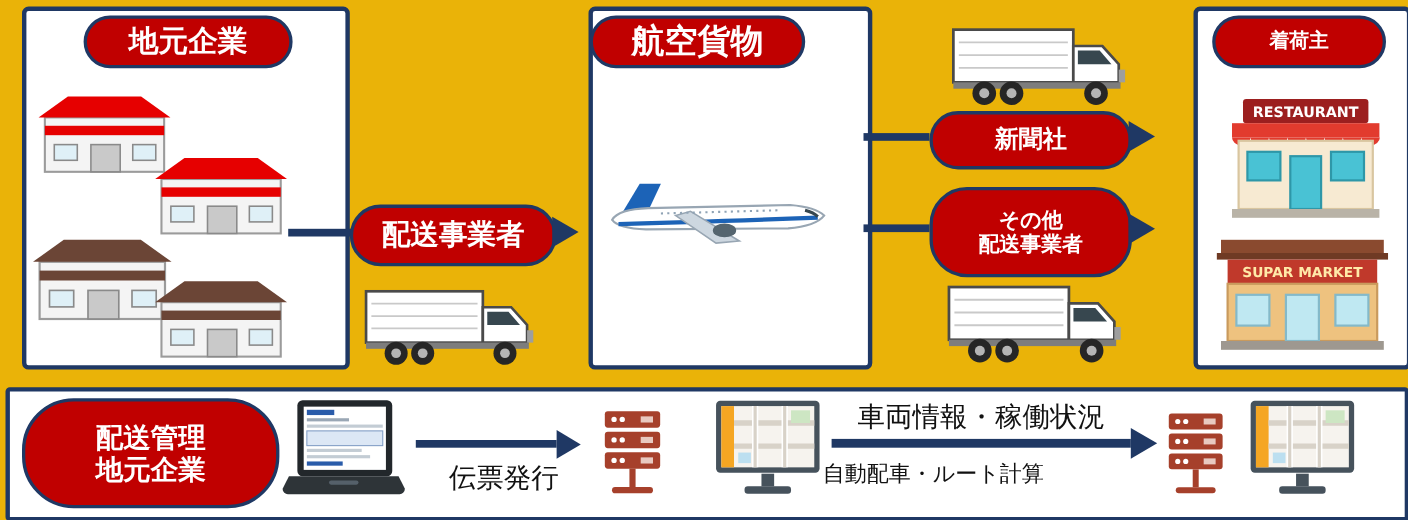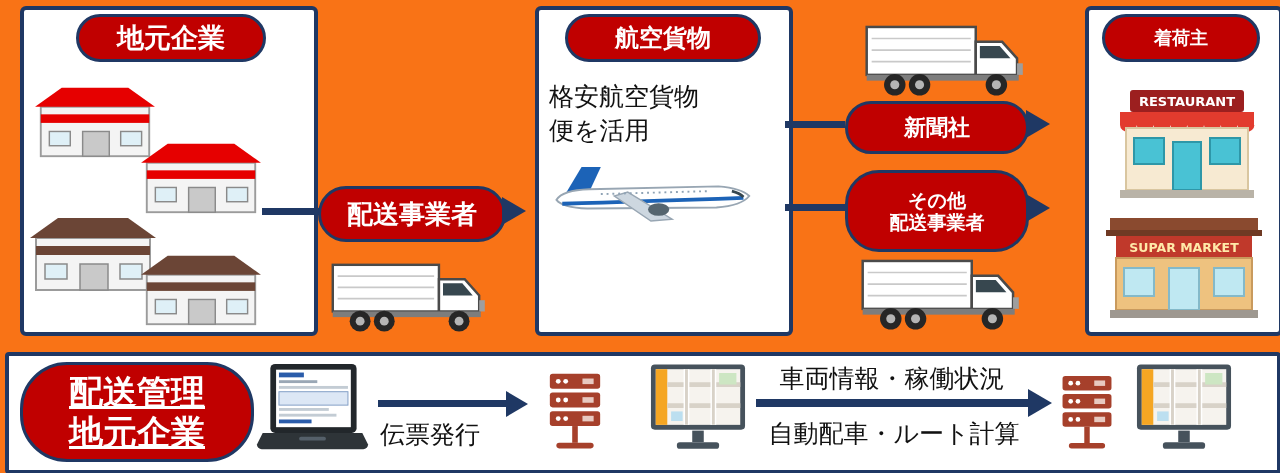--- a/index.html
+++ b/index.html
@@ -1,17 +1,17 @@
 <!DOCTYPE html>
 <html style="--navy: #1f3864; --red: #c00000;"><head>
 <meta charset="utf-8">
 <style>
   html,body{margin:0;padding:0;}
   body{font-family:"DejaVu Sans","Liberation Sans",sans-serif;background:#ffffff;}
-  .canvas{position:relative;width:1280px;height:473px;background:#f97316;overflow:hidden;}
+  .canvas{position:relative;width:1280px;height:473px;background:#eab308;overflow:hidden;}
   .box{position:absolute;border:4px solid var(--navy,#1f3864);background:#fff;border-radius:6px;}
   .pill{position:absolute;background:var(--red,#c00000);border:3px solid var(--navy,#1f3864);
         border-radius:32px;color:#fff;font-weight:bold;display:flex;flex-direction:column;
         align-items:center;justify-content:center;text-align:center;line-height:1.18;}
   .shaft{position:absolute;background:var(--navy,#1f3864);}
   .ahead{position:absolute;width:0;height:0;border-style:solid;
          border-color:transparent transparent transparent var(--navy,#1f3864);}
   .lbl{position:absolute;color:#111;white-space:nowrap;}
   .icon{position:absolute;}
   .icon svg{display:block;width:100%;height:100%;}
@@ -122,25 +122,21 @@
   <div class="pill" style="left:318px;top:186px;width:182px;height:50px;font-size:26px;border-radius:28px;">配送事業者</div>
   <div class="icon" style="left:328px;top:260px;width:164px;height:74px;">
     <svg viewBox="0 0 200 92">
         <use href="#sym-truck"></use>
       </svg>
     </div>
 
   <div class="ahead" style="left:502px;top:197px;border-width:14px 0 14px 24px;"></div>
 
   <div class="box" style="left:535px;top:6px;width:250px;height:322px;"></div>
-  <div class="pill" style="left:565px;top:14px;width:190px;height:42px;font-size:24px;border-radius:24px;">航空貨物</div>
-  <div class="lbl" style="left:549px;top:80px;font-size:25px;line-height:1.35;">
-    <div>格安航空貨物</div>
-    <div>便を活用</div>
-  </div>
+  <div class="pill" style="left:536px;top:14px;width:190px;height:42px;font-size:30px;border-radius:24px;">航空貨物</div>
   <div class="icon" style="left:543px;top:158px;width:212px;height:76px;">
     <svg viewBox="0 0 220 76">
         <use href="#sym-plane"></use>
       </svg>
     </div>
 
   <div class="shaft" style="left:785px;top:121px;width:60px;height:7px;"></div>
   <div class="icon" style="left:862px;top:22px;width:168px;height:76px;">
     <svg viewBox="0 0 200 92">
         <use href="#sym-truck"></use>
@@ -183,59 +179,59 @@
     <text x="78" y="36" text-anchor="middle" font-size="12.5" font-weight="bold" fill="#ffe9a8">SUPAR MARKET</text>
     <rect x="10" y="42" width="136" height="52" fill="#eec27f" stroke="#c99a5d" stroke-width="2"></rect>
     <rect x="18" y="52" width="30" height="28" fill="#bfe8f2" stroke="#84b9c9" stroke-width="2"></rect>
     <rect x="63" y="52" width="30" height="42" fill="#bfe8f2" stroke="#84b9c9" stroke-width="2"></rect>
     <rect x="108" y="52" width="30" height="28" fill="#bfe8f2" stroke="#84b9c9" stroke-width="2"></rect>
     <rect x="4" y="94" width="148" height="8" fill="#9e9890"></rect>
   </svg>
 
   <div class="box" style="left:5px;top:352px;width:1268px;height:114px;border-radius:4px;"></div>
 
-  <div class="pill" style="left:20px;top:362px;width:228px;height:94px;font-size:34px;border-radius:47px;text-decoration:underline;">
+  <div class="pill" style="left:20px;top:362px;width:228px;height:94px;font-size:25px;border-radius:47px;">
     <span>配送管理</span>
     <span>地元企業</span>
   </div>
 
   <svg class="icon" viewBox="0 0 120 96" style="left:255px;top:360px;width:115px;height:96px;">
     <rect x="16" y="2" width="90" height="72" rx="5" fill="#22272b"></rect>
     <rect x="22" y="8" width="78" height="60" fill="#ffffff"></rect>
     <rect x="25" y="11" width="26" height="5" fill="#2a5caa"></rect>
     <rect x="25" y="19" width="40" height="3" fill="#9aa7b5"></rect>
     <rect x="25" y="25" width="72" height="3" fill="#c3ccd4"></rect>
     <rect x="25" y="31" width="72" height="14" fill="#dce7f5" stroke="#7f9cc4" stroke-width="1"></rect>
     <rect x="25" y="48" width="52" height="3" fill="#c3ccd4"></rect>
     <rect x="25" y="54" width="60" height="3" fill="#c3ccd4"></rect>
     <rect x="25" y="60" width="34" height="4" fill="#2a5caa"></rect>
     <path d="M8,74 h104 l6,12 a5,5 0 0 1 -5,5 h-106 a5,5 0 0 1 -5,-5 z" fill="#2e3438"></path>
     <rect x="46" y="78" width="28" height="4" rx="2" fill="#55606a"></rect>
   </svg>
 
   <div class="shaft" style="left:378px;top:400px;width:128px;height:7px;"></div>
   <div class="ahead" style="left:506px;top:391px;border-width:13px 0 13px 22px;"></div>
-  <div class="lbl" style="left:380px;top:418px;width:128px;text-align:left;font-size:25px;">伝票発行</div>
+  <div class="lbl" style="left:380px;top:418px;width:128px;text-align:right;font-size:25px;">伝票発行</div>
 
   <div class="icon" style="left:545px;top:372px;width:60px;height:82px;">
     <svg viewBox="0 0 64 88">
         <use href="#sym-server"></use>
       </svg>
     </div>
 
   <div class="icon" style="left:650px;top:362px;width:96px;height:95px;">
     <svg viewBox="0 0 100 96">
         <use href="#sym-monitor"></use>
       </svg>
     </div>
 
   <div class="lbl" style="left:752px;top:362px;width:280px;text-align:center;font-size:25px;">車両情報・稼働状況</div>
   <div class="shaft" style="left:756px;top:399px;width:272px;height:8px;"></div>
   <div class="ahead" style="left:1028px;top:389px;border-width:14px 0 14px 24px;"></div>
-  <div class="lbl" style="left:748px;top:417px;width:292px;text-align:center;font-size:25px;">自動配車・ルート計算</div>
+  <div class="lbl" style="left:748px;top:417px;width:292px;text-align:left;font-size:20px;">自動配車・ルート計算</div>
 
   <div class="icon" style="left:1058px;top:374px;width:58px;height:80px;">
     <svg viewBox="0 0 64 88">
         <use href="#sym-server"></use>
       </svg>
     </div>
 
   <div class="icon" style="left:1136px;top:362px;width:96px;height:95px;">
     <svg viewBox="0 0 100 96">
         <use href="#sym-monitor"></use>

